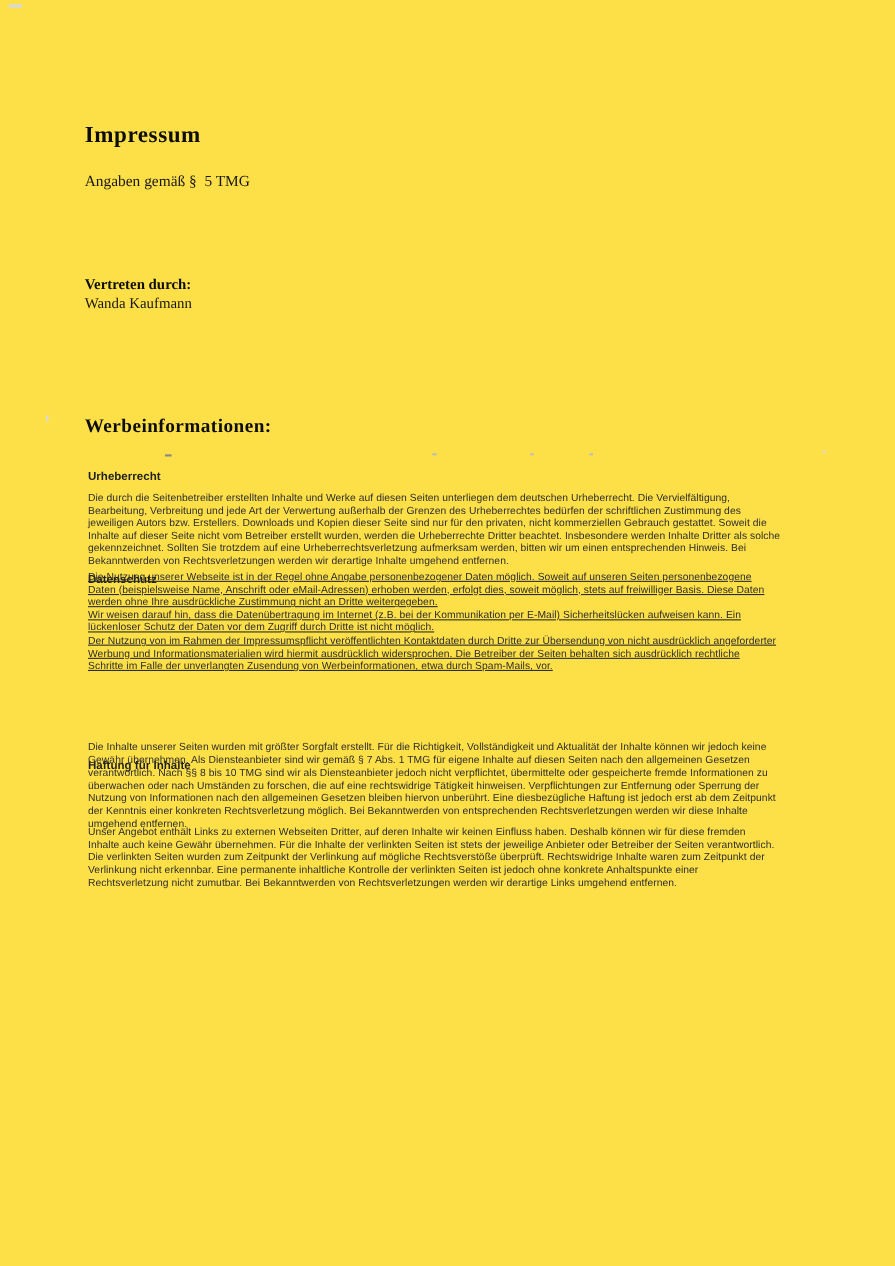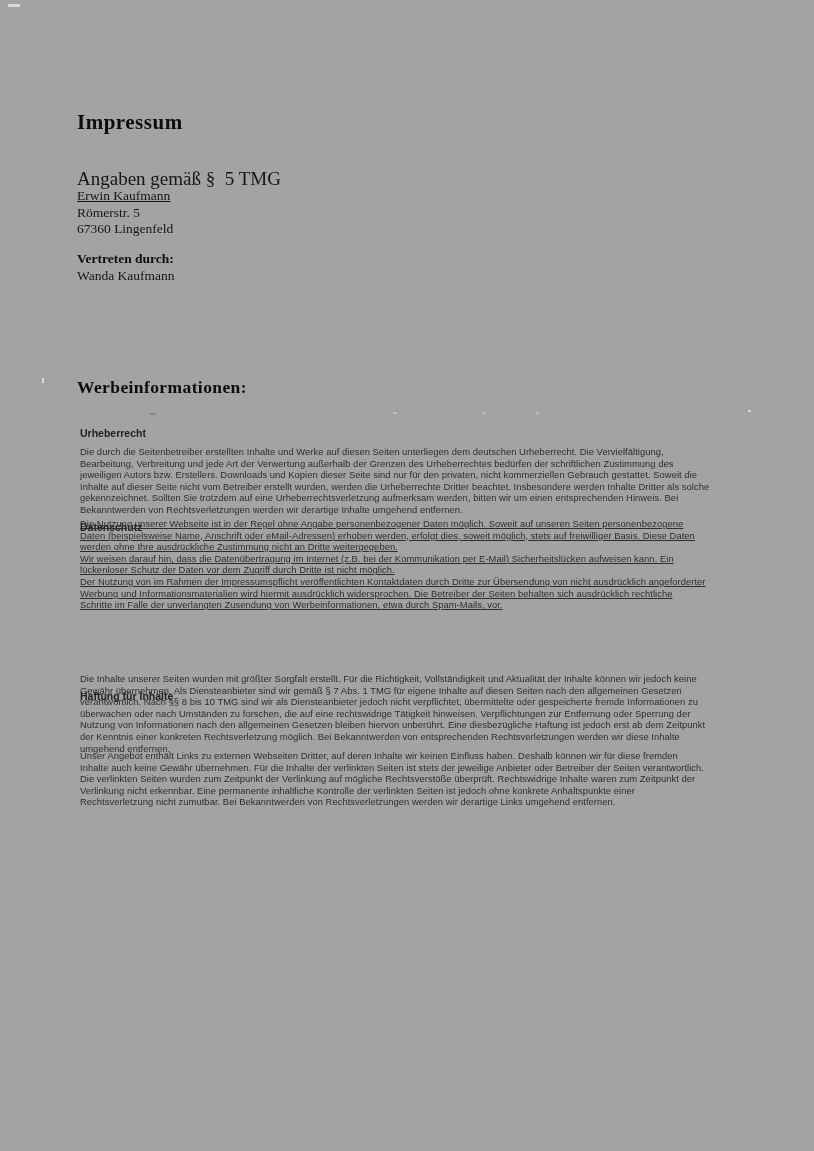--- a/index.html
+++ b/index.html
@@ -5,43 +5,42 @@
   html, body {
     margin: 0;
     padding: 0;
     background: #e9e9e9;
   }
   .page {
     position: relative;
     width: 814px;
     height: 1151px;
     margin: 0 auto;
-    background: #a3a3a3;
+    background: #fde047;
     overflow: hidden;
     color: #111;
   }
   
   .serif { font-family: "Liberation Serif", "DejaVu Serif", serif; }
   .sans  { font-family: "Liberation Sans", "DejaVu Sans", sans-serif; }
 
   .page-title {
     position: absolute;
     left: 77px; top: 110px;
     font-size: 21px;
     font-weight: bold;
     letter-spacing: 0.5px;
     color: #0d0d0d;
   }
   .intro-line {
     position: absolute;
     left: 77px; top: 158px;
-    font-size: 19px;
+    font-size: 14px;
     white-space: pre;
     color: #161616;
-    margin-top: 10px;
   }
   .address-block {
     position: absolute;
     left: 77px; top: 188px;
     font-size: 13.5px;
     line-height: 16.5px;
     color: #161616;
   }
   .rep-block {
     position: absolute;
@@ -113,25 +112,20 @@
   <div class="artifact" style="left:150px; top:413px; width:6px; height:2px;"></div>
   <div class="artifact light" style="left:393px; top:412px; width:4px; height:2px;"></div>
   <div class="artifact light" style="left:482px; top:412px; width:3px; height:2px;"></div>
   <div class="artifact light" style="left:536px; top:412px; width:3px; height:2px;"></div>
   <div class="artifact faint" style="left:748px; top:410px; width:3px; height:2px;"></div>
 
   <div class="serif page-title">Impressum</div>
 
   <div class="serif intro-line">Angaben gemäß §  5 TMG</div>
 
-  <div class="serif address-block">
-    <div><span class="link-text">Erwin Kaufmann</span></div>
-    <div>Römerstr. 5</div>
-    <div>67360 Lingenfeld</div>
-  </div>
 
   <div class="serif rep-block">
     <div class="bold-lead">Vertreten durch:</div>
     <div>Wanda Kaufmann</div>
   </div>
 
 
   <div class="serif disclaimer-title">Werbeinformationen:</div>
 
   <div class="sans section" style="top:427px;">

